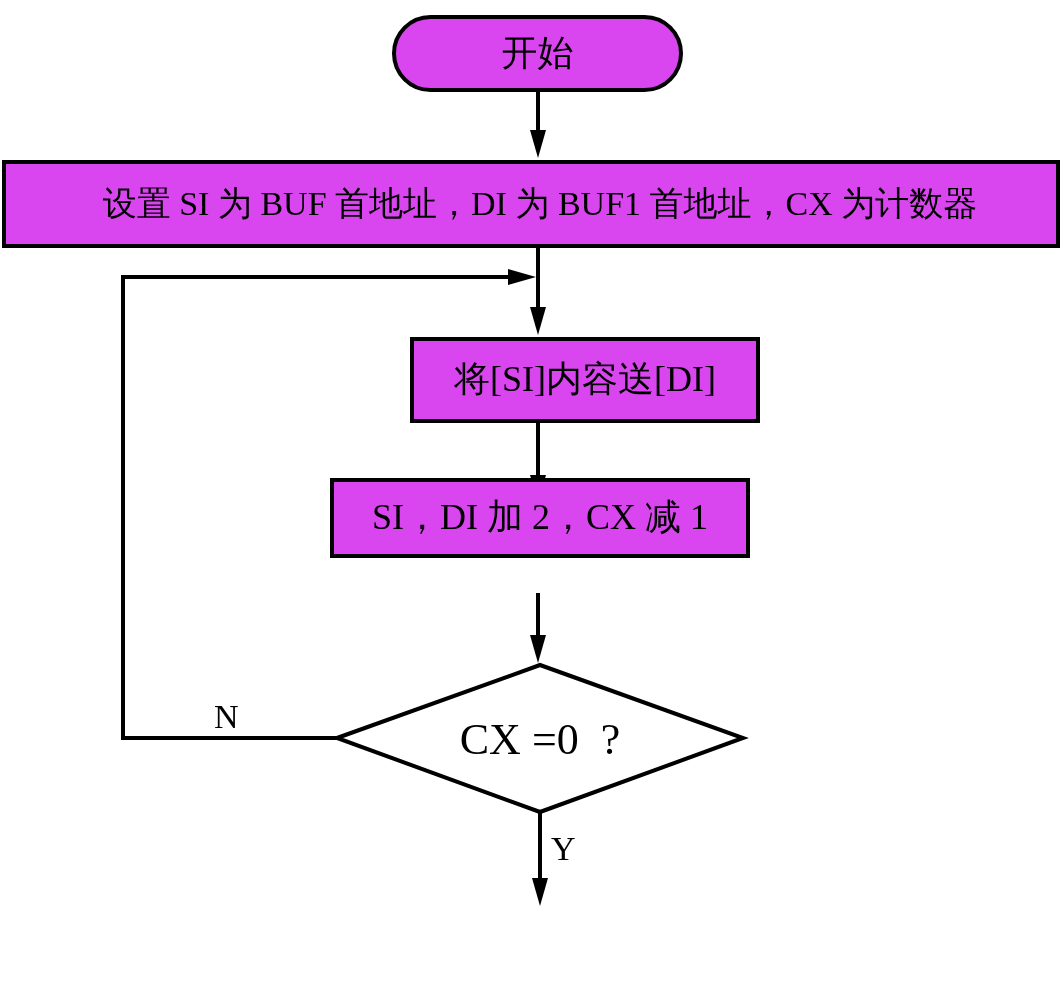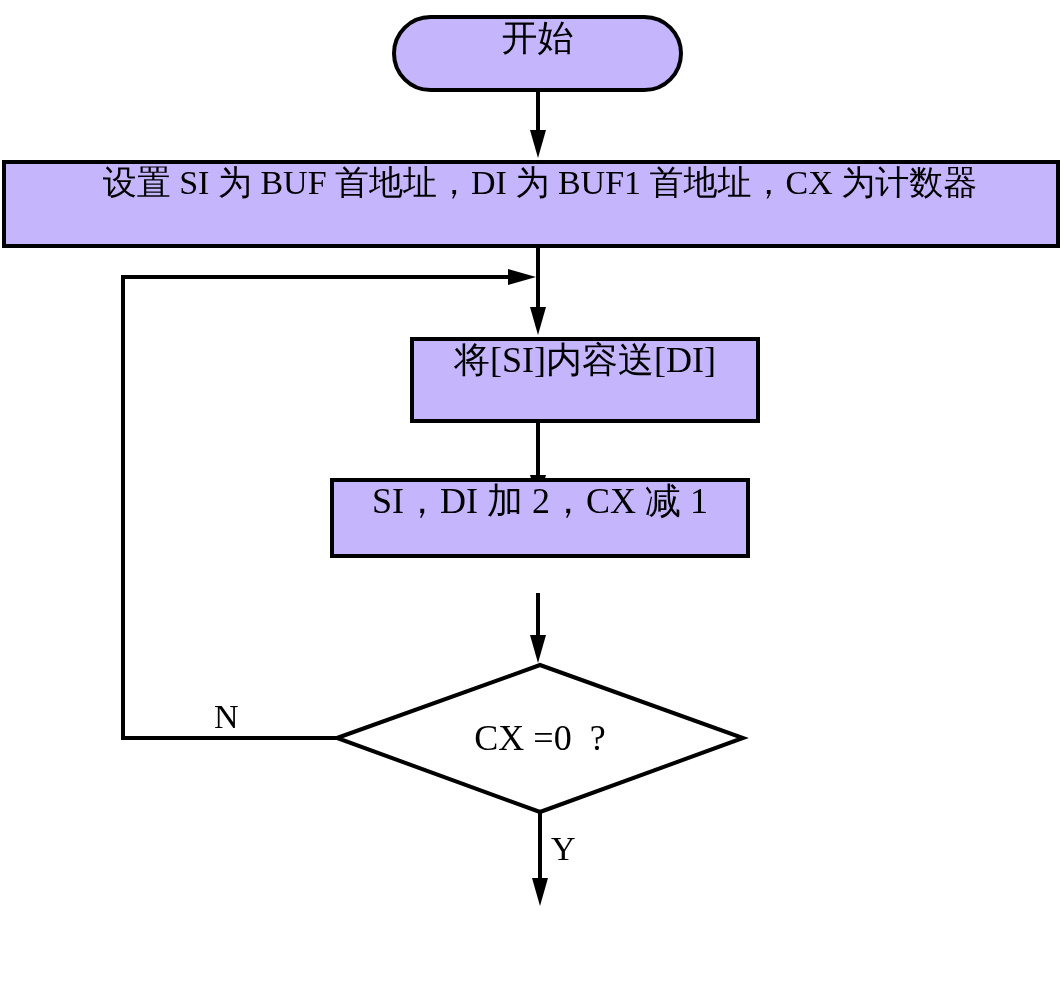--- a/index.html
+++ b/index.html
@@ -26,41 +26,41 @@
     stroke-width: 4;
     fill: none;
   }
   .ah {
     fill: #000000;
     stroke: none;
   }
   .node {
     position: absolute;
     box-sizing: border-box;
-    background: #c4b5fd;
+    background: #d946ef;
     border: 4px solid #000000;
     display: flex;
-    align-items: flex-start;
+    align-items: center;
     justify-content: center;
     text-align: center;
     font-size: 36px;
     line-height: 1.1;
     white-space: pre;
   }
   .terminal { border-radius: 40px; }
   .node-start  { left: 392px; top: 15px;  width: 291px; height: 77px; }
   .node-init   { left: 2px;   top: 160px; width: 1058px; height: 88px; font-size: 34px; padding-left: 18px; }
   .node-p1     { left: 365px; top: 337px; width: 350px; height: 86px; margin-left: 45px; }
   .node-p2     { left: 330px; top: 478px; width: 420px; height: 80px; }
   .node-end    { left: 390px; top: 908px; width: 300px; height: 81px; }
   .decision-text {
     position: absolute;
     left: 390px; top: 714px; width: 300px; height: 48px;
-    display: flex; align-items: center; justify-content: center;
-    font-size: 36px;
+    display: flex; justify-content: center;
+    font-size: 44px;
     white-space: pre;
   }
   .branch-label {
     position: absolute;
     font-size: 34px;
     line-height: 1;
   }
   .label-n { left: 214px; top: 700px; }
   .label-y { left: 551px; top: 832px; }
 </style>

